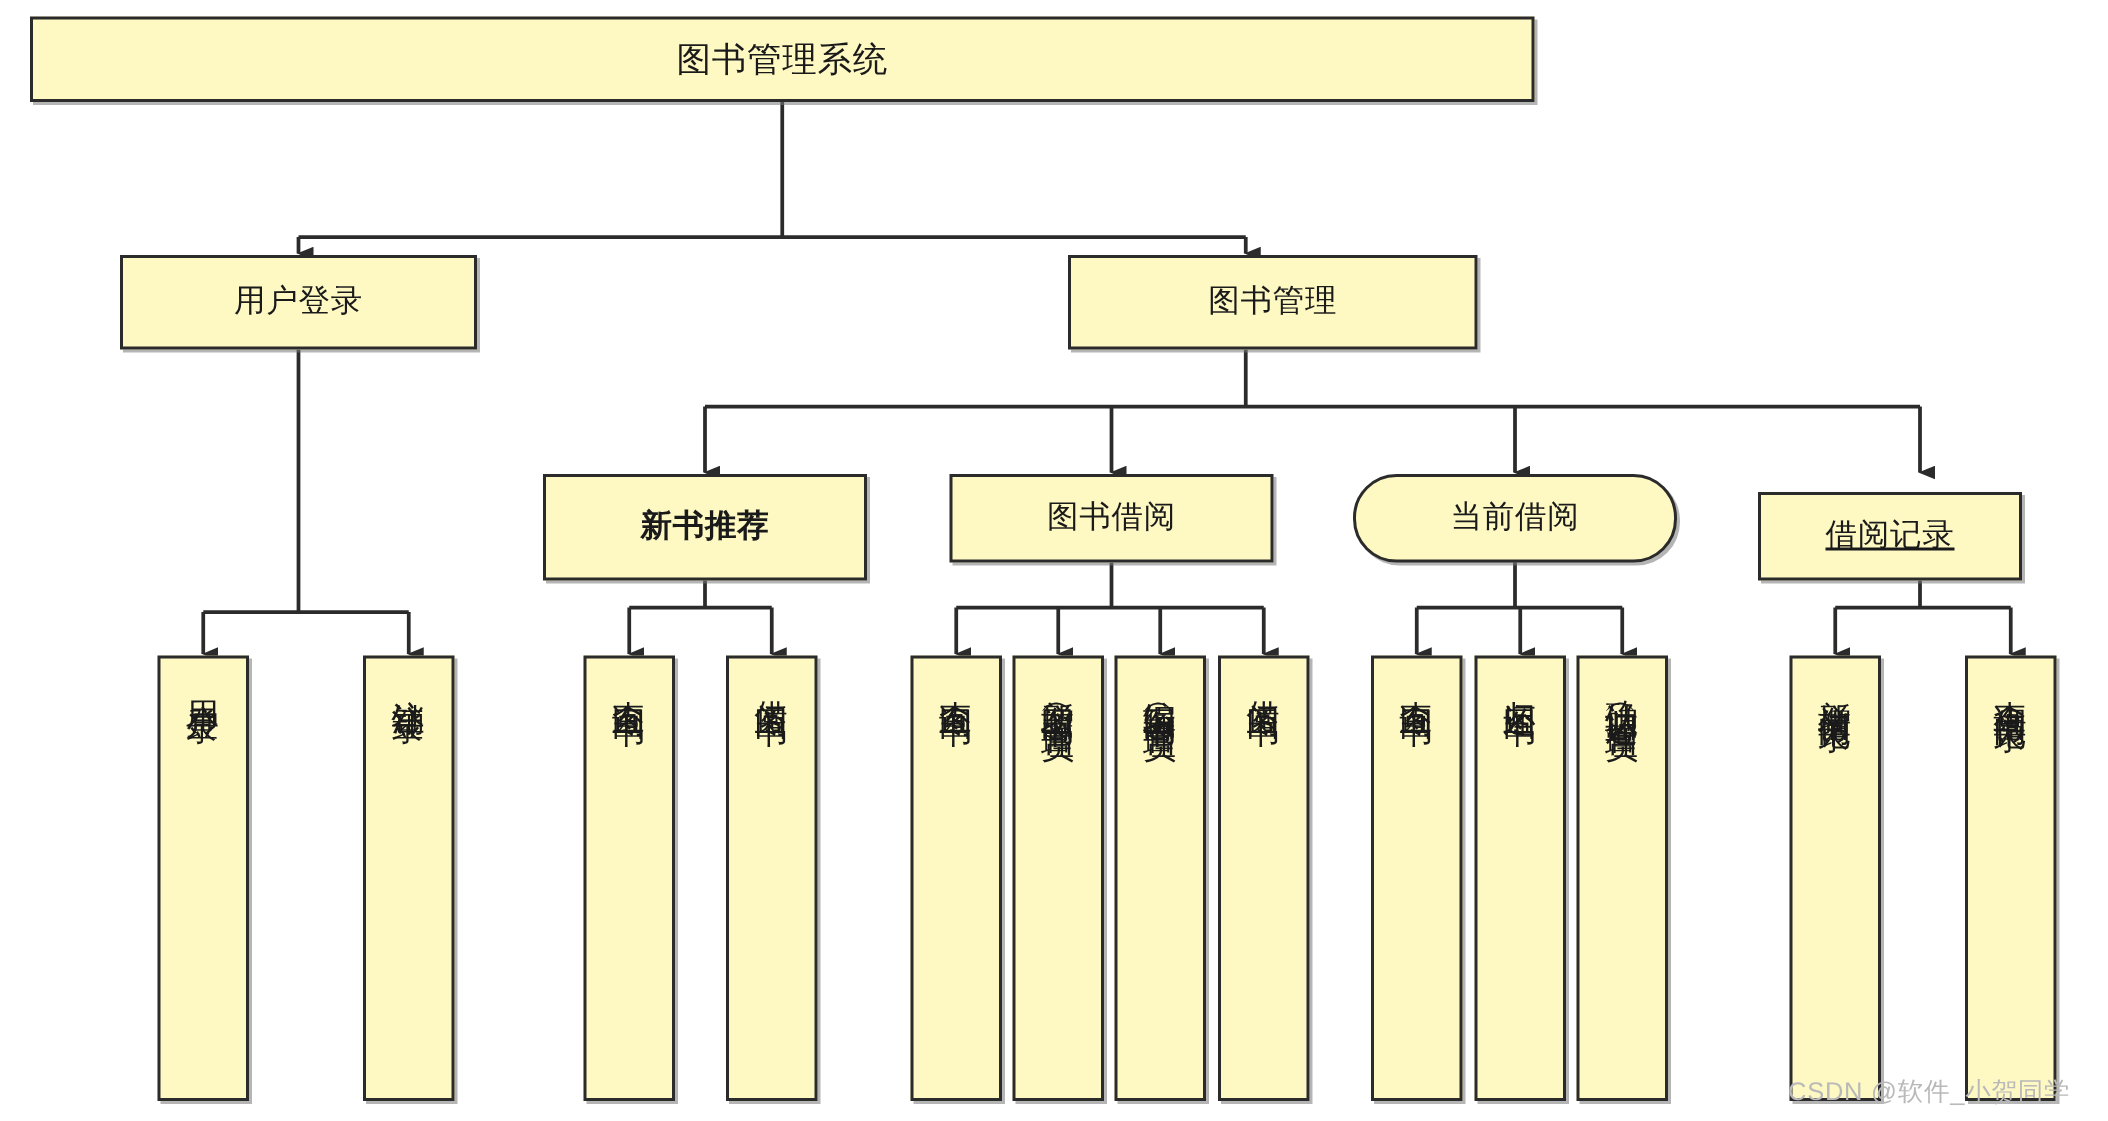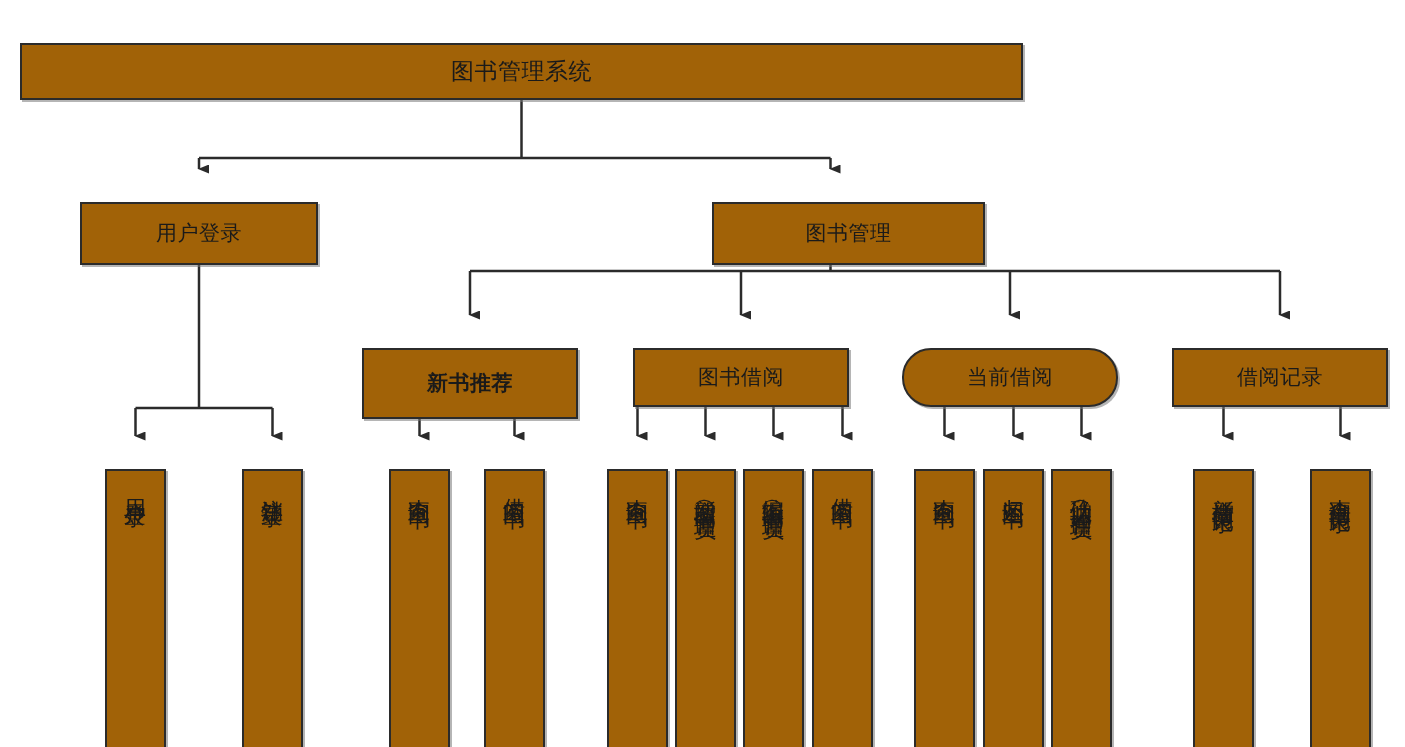--- a/index.html
+++ b/index.html
@@ -24,28 +24,27 @@
     position: absolute;
     top: 0;
     left: 0;
     width: 1405px;
     height: 747px;
     display: block;
   }
   .node-box {
     position: absolute;
     box-sizing: border-box;
-    background: #a16207;
+    background: #fef9c3;
     border: 2.5px solid #2b2b2b;
     box-shadow: 2px 2px 0 rgba(120,120,120,0.55);
     display: flex;
     align-items: center;
     justify-content: center;
     color: #1a1a1a;
-    margin-top: 32px;
   }
   .node-label {
     font-size: 21px;
     line-height: 1.15;
     letter-spacing: 0.5px;
     white-space: nowrap;
     text-align: center;
   }
   .node-box.horizontal .node-label {
     writing-mode: horizontal-tb;
@@ -135,21 +134,21 @@
       </div>
       <div class="node-box horizontal" style="left: 362px; top: 316px; width: 216px; height: 71px; font-weight: bold;">
         <span class="node-label">新书推荐</span>
       </div>
       <div class="node-box horizontal" style="left: 633px; top: 316px; width: 216px; height: 59px;">
         <span class="node-label">图书借阅</span>
       </div>
       <div class="node-box horizontal" style="left: 902px; top: 316px; width: 216px; height: 59px; border-radius: 29px;">
         <span class="node-label">当前借阅</span>
       </div>
-      <div class="node-box horizontal" style="left: 1172px; top: 316px; width: 216px; height: 59px;">
+      <div class="node-box horizontal" style="left: 1172px; top: 328px; width: 176px; height: 59px; text-decoration: underline;">
         <span class="node-label">借阅记录</span>
       </div>
       <div class="node-box vertical" style="left: 105px; top: 437px; width: 61px; height: 297px;">
         <span class="node-label">用户登录</span>
       </div>
       <div class="node-box vertical" style="left: 242px; top: 437px; width: 61px; height: 297px;">
         <span class="node-label">注销登录</span>
       </div>
       <div class="node-box vertical" style="left: 389px; top: 437px; width: 61px; height: 297px;">
         <span class="node-label">查询图书</span>
@@ -178,13 +177,14 @@
       <div class="node-box vertical" style="left: 1051px; top: 437px; width: 61px; height: 297px;">
         <span class="node-label">确认归还（管理员）</span>
       </div>
       <div class="node-box vertical" style="left: 1193px; top: 437px; width: 61px; height: 297px;">
         <span class="node-label">新增借阅记录</span>
       </div>
       <div class="node-box vertical" style="left: 1310px; top: 437px; width: 61px; height: 297px;">
         <span class="node-label">查询借阅记录</span>
       </div>
     </div>
+  <div class="watermark">CSDN @软件_小贺同学</div>
 </div>
 
 </body></html>

